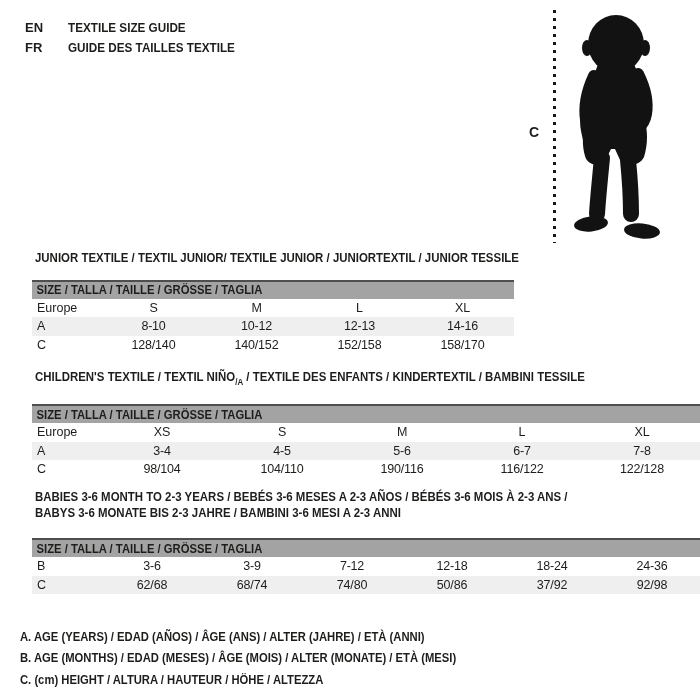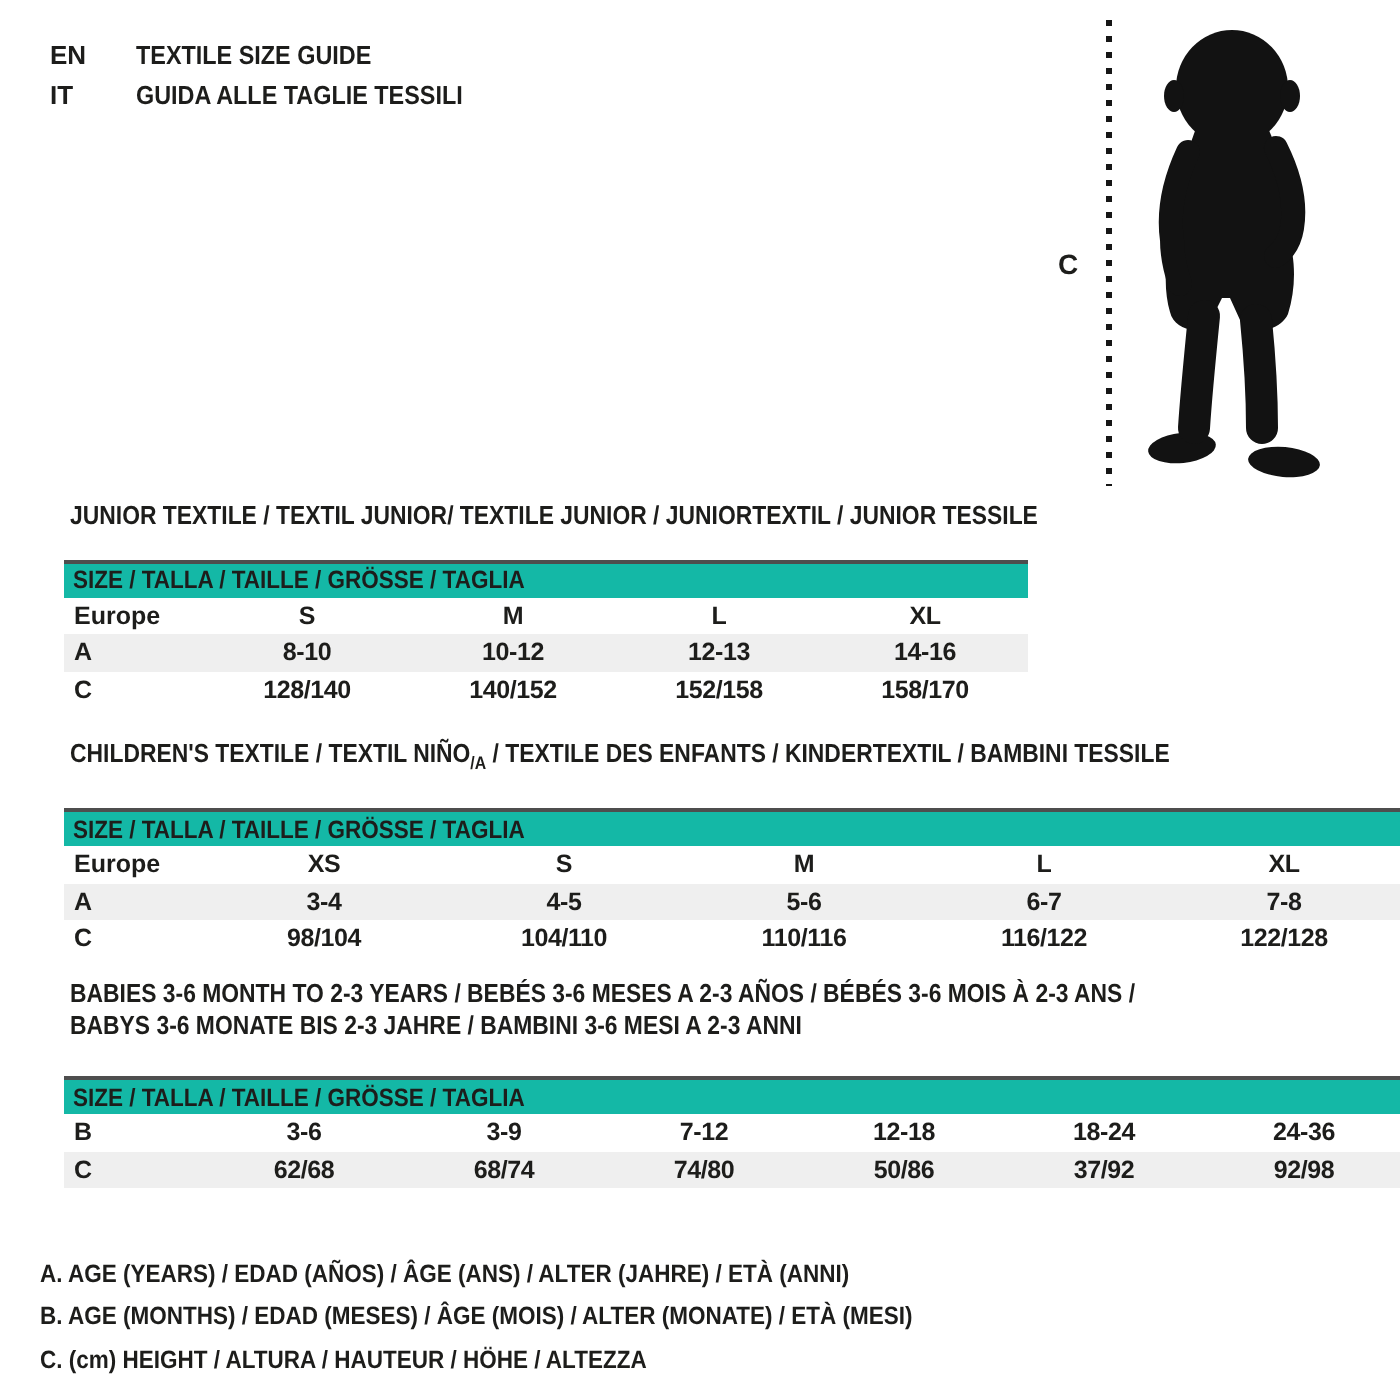--- a/index.html
+++ b/index.html
@@ -33,31 +33,31 @@
   .tbl-2 { top:369px; width:670px; }
   .tbl-3 { top:489px; width:670px; }
   .tbl-title {
     font-size:13px; font-weight:bold; line-height:15.5px;
     white-space:nowrap; transform:scaleX(0.88); transform-origin:0 50%;
     margin-left:3px;
   }
   .tbl-title .sub { font-size:9px; vertical-align:sub; }
   .bar {
     margin-top:14px; height:19px;
-    background:#14b8a6; border-top:2px solid #4e4e4e;
+    background:#a3a3a3; border-top:2px solid #4e4e4e;
     display:flex; align-items:center;
   }
   .tbl-3 .bar { margin-top:18px; }
   .bar span {
     font-size:12.5px; font-weight:bold; padding-left:5px;
     white-space:nowrap; transform:scaleX(0.9); transform-origin:0 50%;
   }
   .row {
     display:flex; align-items:center; height:18.5px;
-    font-size:12.5px; font-weight:bold;
+    font-size:12.5px; font-weight:normal;
   }
   .row.shaded { background:#efefef; }
   .row-label { width:70px; padding-left:5px; }
   .cell { flex:1; text-align:center; letter-spacing:-0.2px; }
 
   
   .notes { left:20px; top:627px; }
   .note {
     font-size:12.5px; font-weight:bold; line-height:21.4px;
     white-space:nowrap; transform:scaleX(0.9); transform-origin:0 50%;
@@ -65,22 +65,22 @@
 </style>
 </head>
 <body>
 
 <div class="abs lang">
   <div class="lang-row">
     <span class="lang-code">EN</span>
     <span class="lang-title">TEXTILE SIZE GUIDE</span>
   </div>
   <div class="lang-row">
-    <span class="lang-code">IT</span>
-    <span class="lang-title">GUIDA ALLE TAGLIE TESSILI</span>
+    <span class="lang-code">FR</span>
+    <span class="lang-title">GUIDE DES TAILLES TEXTILE</span>
   </div>
 </div>
 
 <div class="abs fig-c">C</div>
 <div class="abs fig-line"></div>
 <svg class="abs fig-svg" width="110" height="240" viewBox="0 0 110 240">
   <g fill="#121212">
     <ellipse cx="58" cy="38" rx="28" ry="29"></ellipse>
     <ellipse cx="29" cy="42" rx="5" ry="8"></ellipse>
     <ellipse cx="87" cy="42" rx="5" ry="8"></ellipse>
@@ -145,21 +145,21 @@
     <span class="cell">3-4</span>
     <span class="cell">4-5</span>
     <span class="cell">5-6</span>
     <span class="cell">6-7</span>
     <span class="cell">7-8</span>
   </div>
   <div class="row">
     <span class="row-label">C</span>
     <span class="cell">98/104</span>
     <span class="cell">104/110</span>
-    <span class="cell">110/116</span>
+    <span class="cell">190/116</span>
     <span class="cell">116/122</span>
     <span class="cell">122/128</span>
   </div>
 </div>
 
 <div class="abs tbl tbl-3">
   <div class="tbl-title">BABIES 3-6 MONTH TO 2-3 YEARS / BEBÉS 3-6 MESES A 2-3 AÑOS / BÉBÉS 3-6 MOIS À 2-3 ANS /</div>
   <div class="tbl-title">BABYS 3-6 MONATE BIS 2-3 JAHRE / BAMBINI 3-6 MESI A 2-3 ANNI</div>
   <div class="bar">
     <span>SIZE / TALLA / TAILLE / GRÖSSE / TAGLIA</span>

